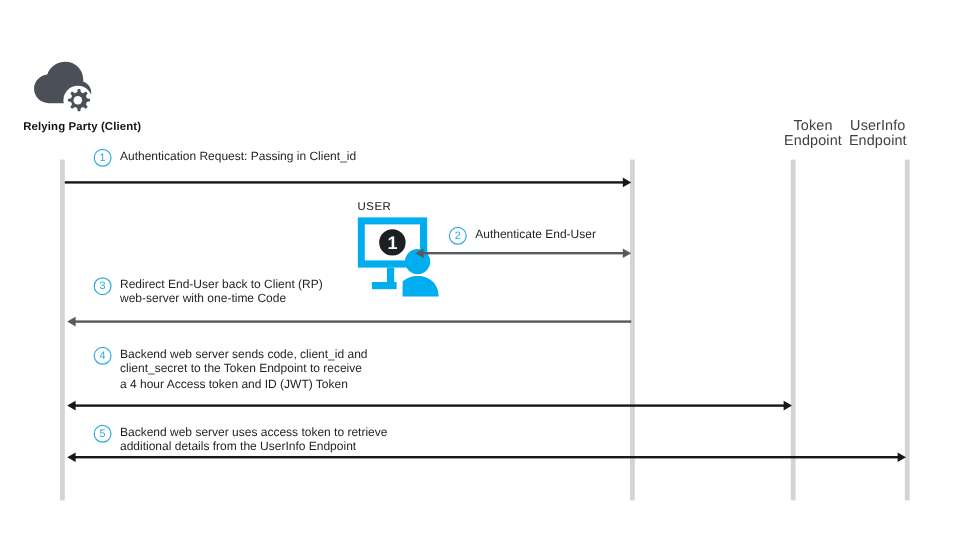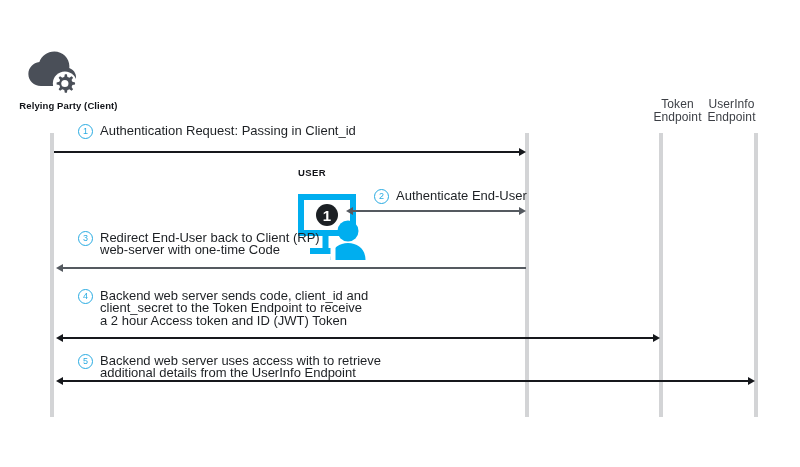--- a/index.html
+++ b/index.html
@@ -94,38 +94,38 @@
     border-radius: 50%;
     border: 1.3px solid #29ABE2;
     color: #29ABE2;
     font-size: 9px;
     line-height: 13px;
     text-align: center;
     font-weight: normal;
     box-sizing: border-box;
   }
   .step-text {
-    font-size: 13px;
+    font-size: 10px;
     line-height: 12.4px;
     color: #1d2024;
     white-space: pre-line;
     padding-top: 1px;
   }
   .step-text.center { text-align: left; }
 
   
   #user-block {
     position: absolute;
   }
   .user-title {
     font-size: 9.5px;
-    font-weight: bold;
+    font-weight: normal;
     color: #111318;
     letter-spacing: 0.4px;
-    margin-bottom: 16px;
+    margin-bottom: 3px;
   }
 </style>
 </head>
 <body>
 
 <div id="canvas">
 
   <div class="lifeline" style="left:52px; top:133px; height:284px;"></div>
   <div class="lifeline" style="left:527px; top:133px; height:284px;"></div>
   <div class="lifeline" style="left:661px; top:133px; height:284px;"></div>
@@ -191,28 +191,28 @@
     <div class="step-text center">Redirect End-User back to Client (RP)
 web-server with one-time Code</div>
   </div>
   <div class="msg-line grey" style="left:62px; top:267.2px; width:464px;"></div>
   <div class="arrow-head grey left" style="left:56px; top:263.8px;"></div>
 
   <div class="step" style="left:78px; top:289px;">
     <div class="step-badge">4</div>
     <div class="step-text center">Backend web server sends code, client_id and
 client_secret to the Token Endpoint to receive
-a 2 hour Access token and ID (JWT) Token</div>
+a 4 hour Access token and ID (JWT) Token</div>
   </div>
   <div class="msg-line" style="left:62px; top:337.2px; width:594px;"></div>
   <div class="arrow-head left" style="left:56px; top:333.8px;"></div>
   <div class="arrow-head right" style="left:653px; top:333.8px;"></div>
 
   <div class="step" style="left:78px; top:354px;">
     <div class="step-badge">5</div>
-    <div class="step-text center">Backend web server uses access with to retrieve
+    <div class="step-text center">Backend web server uses access token to retrieve
 additional details from the UserInfo Endpoint</div>
   </div>
   <div class="msg-line" style="left:62px; top:380.2px; width:689px;"></div>
   <div class="arrow-head left" style="left:56px; top:376.8px;"></div>
   <div class="arrow-head right" style="left:748px; top:376.8px;"></div>
 
 </div>
 
 </body></html>

